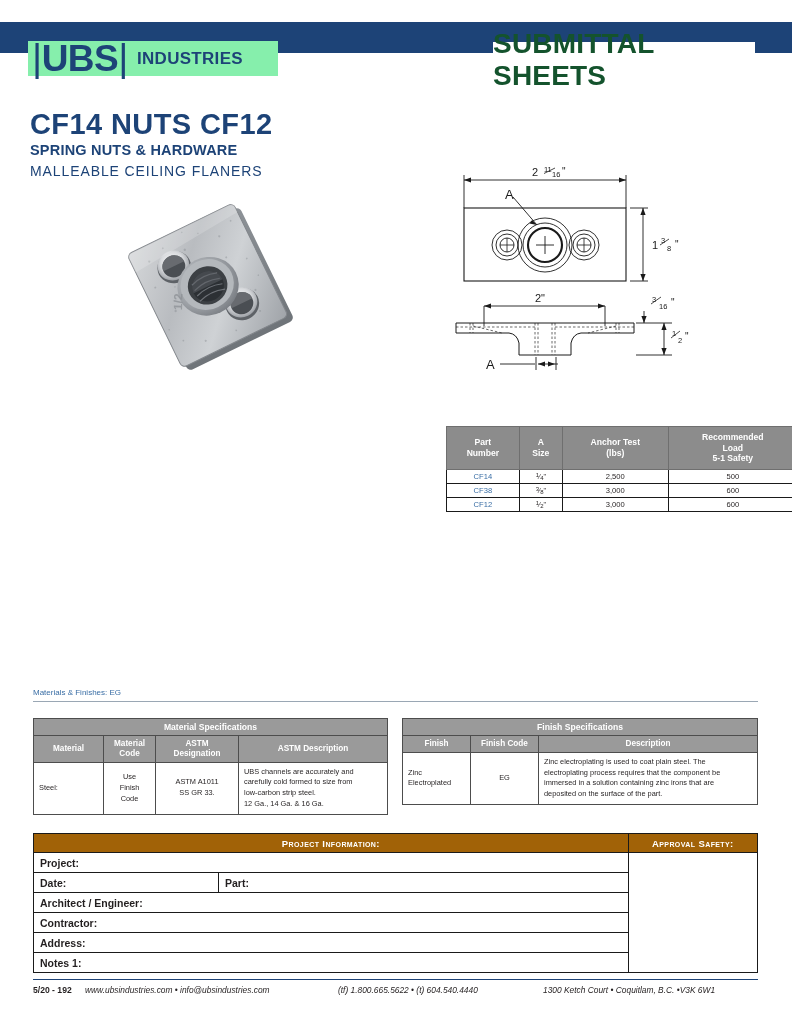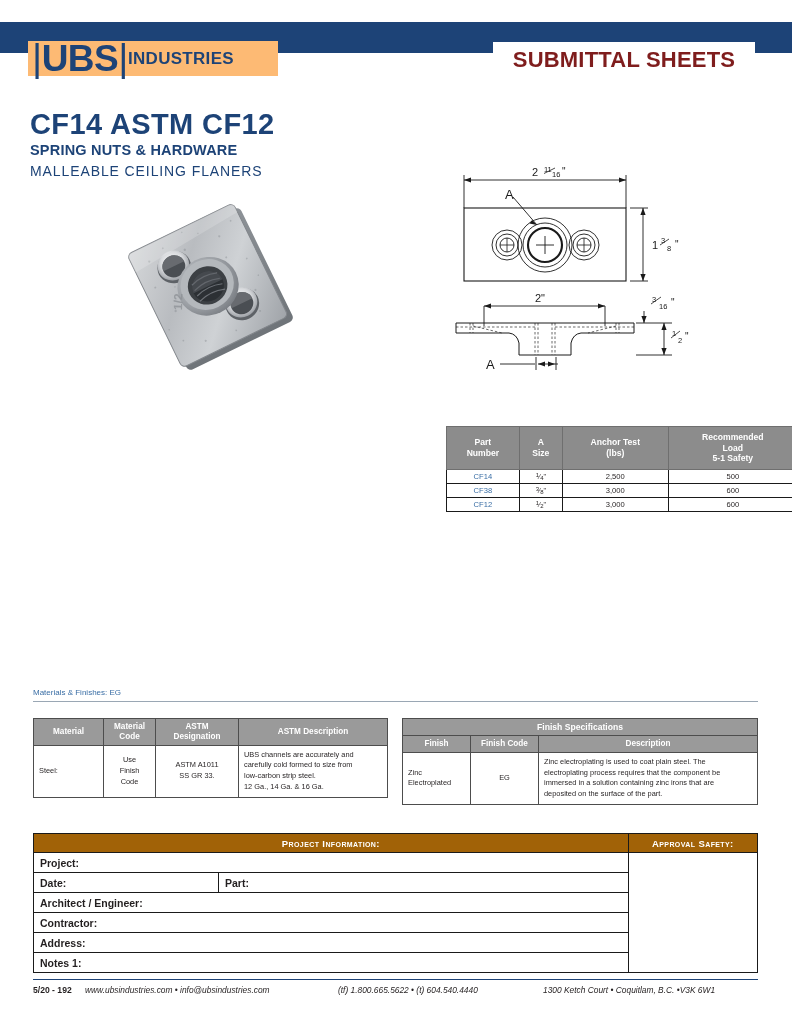--- a/index.html
+++ b/index.html
@@ -14,22 +14,22 @@
 
   
   .header-band {
     position: absolute; left: 0; top: 22px;
     width: 792px; height: 31px;
     background: #1d4377;
   }
   .logo-box {
     position: absolute; left: 28px; top: 41px;
     width: 250px; height: 35px;
-    background: #fdba74;
-    display: flex; align-items: center; 
+    background: #86efac;
+    display: flex; align-items: center; gap: 9px;
     padding-left: 4px;
   }
   .logo-ubs {
     font-family: "Liberation Sans", sans-serif;
     font-weight: bold; font-size: 37px; line-height: 34px;
     color: #1d4377; letter-spacing: -0.5px;
   }
   .logo-ubs .bar { font-weight: 400; font-size: 39px; }
   .logo-ind {
     font-family: "Liberation Sans", sans-serif;
@@ -40,22 +40,22 @@
     transform: scaleX(1.06);
     transform-origin: left center;
   }
   .submittal-box {
     position: absolute; left: 493px; top: 42px;
     width: 262px; height: 35px;
     background: #ffffff;
     display: flex; align-items: center; justify-content: center;
   }
   .submittal-box span {
-    font-weight: bold; font-size: 22px;
-    color: #7f1d1d; letter-spacing: 0.2px;
+    font-weight: bold; font-size: 28px;
+    color: #14532d; letter-spacing: 0.2px;
   }
 
   
   .title-main {
     position: absolute; left: 30px; top: 108px;
     font-weight: bold; font-size: 29px;
     color: #1d4377; letter-spacing: 0.4px;
   }
   .title-sub {
     position: absolute; left: 30px; top: 142px;
@@ -197,21 +197,21 @@
 
   <div class="logo-box">
     <span class="logo-ubs"><span class="bar">|</span><span>UBS</span><span class="bar">|</span></span>
     <span class="logo-ind">INDUSTRIES</span>
   </div>
 
   <div class="submittal-box">
     <span>SUBMITTAL SHEETS</span>
   </div>
 
-  <div class="title-main">CF14 ASTM CF12</div>
+  <div class="title-main">CF14 NUTS CF12</div>
   <div class="title-sub">SPRING NUTS &amp; HARDWARE</div>
   <div class="title-desc">MALLEABLE CEILING FLANERS</div>
 
   <div class="photo">
     <svg width="190" height="178" viewBox="0 0 190 178" xmlns="http://www.w3.org/2000/svg">
       <defs>
         <linearGradient id="steel" x1="0" y1="0" x2="1" y2="1">
           <stop offset="0%" stop-color="#d6d8da"></stop>
           <stop offset="35%" stop-color="#b9bcc0"></stop>
           <stop offset="62%" stop-color="#cfd2d5"></stop>
@@ -438,20 +438,23 @@
         <td>600</td>
       </tr>
     </tbody>
   </table>
 
   <div class="mat-note">Materials &amp; Finishes: EG</div>
   <div class="mat-rule"></div>
 
   <table class="spec" id="material-spec">
     <tbody>
+        <tr class="title-row">
+      <td colspan="4">Material Specifications</td>
+    </tr>
     <tr class="head-row">
       <td style="width:70px">
         <div>Material</div>
       </td>
       <td style="width:52px">
         <div>Material</div>
         <div>Code</div>
       </td>
       <td style="width:83px">
         <div>ASTM</div>

